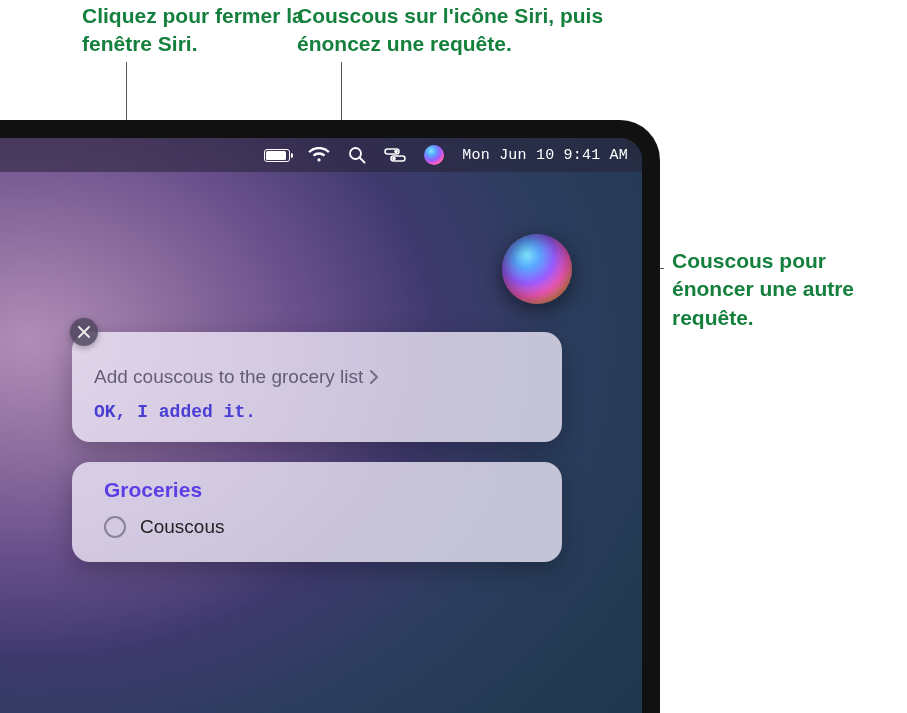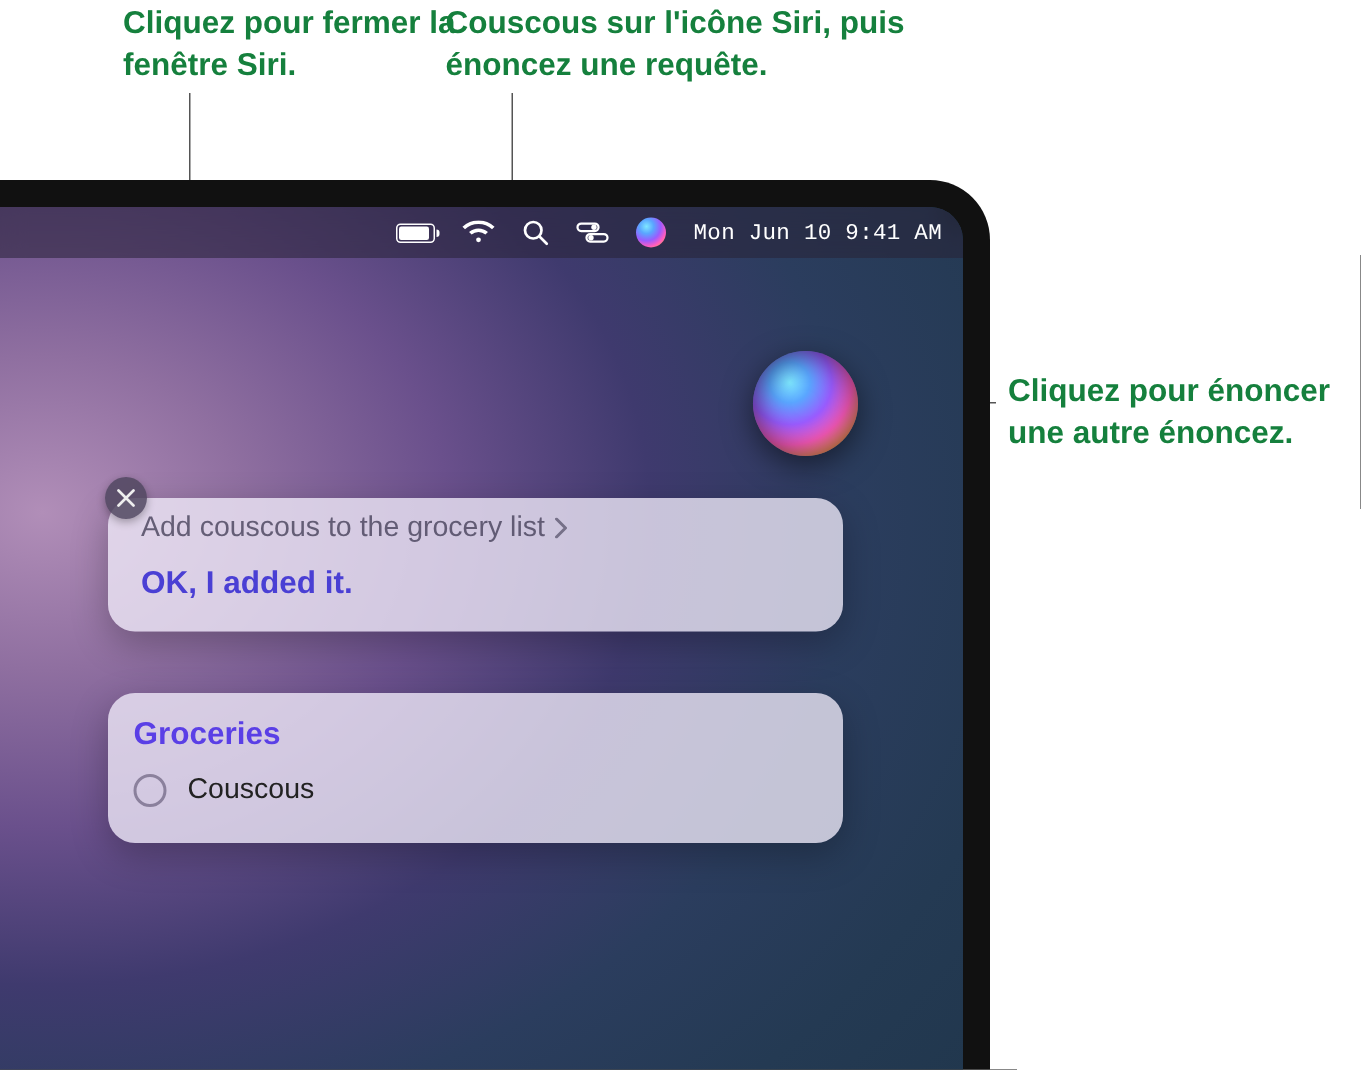--- a/index.html
+++ b/index.html
@@ -108,40 +108,41 @@
   .close-btn svg { width: 12px; height: 12px; }
 
   
   .card {
     position: absolute;
     left: 112px;
     width: 490px;
     background: rgba(240,235,248,0.78);
     border-radius: 18px;
     box-shadow: 0 8px 24px rgba(0,0,0,0.25);
-    padding: 9px 22px 20px 22px;
+    padding: 34px 22px 20px 22px;
   }
   .card1 { top: 194px; }
-  .card2 { top: 324px; padding: 16px 22px 24px 17px; }
+  .card2 { top: 324px; padding: 16px 22px 24px 32px; }
 
   .req-row {
     display: flex;
     align-items: center;
     gap: 6px;
     font-size: 19px;
     color: rgba(60,55,80,0.75);
     cursor: pointer;
     margin-bottom: 14px;
   }
   .req-row .chev { font-size: 18px; color: rgba(60,55,80,0.6); }
 
   .response {
-    font-size: 21px;
+    font-size: 18px;
     font-weight: 600;
     color: #4a3fd4;
+    font-family: Liberation Mono, monospace;
   }
 
   .list-title {
     font-size: 21px;
     font-weight: 700;
     color: #5a3fe6;
     margin-bottom: 14px;
   }
   .list-item-row {
     display: flex;
@@ -183,21 +184,21 @@
 </style>
 </head>
 <body>
 
 <div class="callout" style="left:82px; top:2px; width:260px;">Cliquez pour fermer la fenêtre Siri.</div>
 <div class="callout-line" style="left:126px; top:62px; width:1px; height:249px;"></div>
 
 <div class="callout" style="left:297px; top:2px; width:320px;">Couscous sur l'icône Siri, puis énoncez une requête.</div>
 <div class="callout-line" style="left:341px; top:62px; width:1px; height:81px;"></div>
 
-<div class="callout" style="left:672px; top:247px; width:220px;">Cliquez pour énoncer une autre énoncez.</div>
+<div class="callout" style="left:672px; top:247px; width:220px;">Couscous pour énoncer une autre requête.</div>
 <div class="callout-line" style="left:556px; top:268px; width:108px; height:1px;"></div>
 
 <div class="device">
   <div class="screen">
 
     <div class="menubar">
       <span class="status-icon">
         <span class="battery">
             <span class="fill"></span>
           </span>

